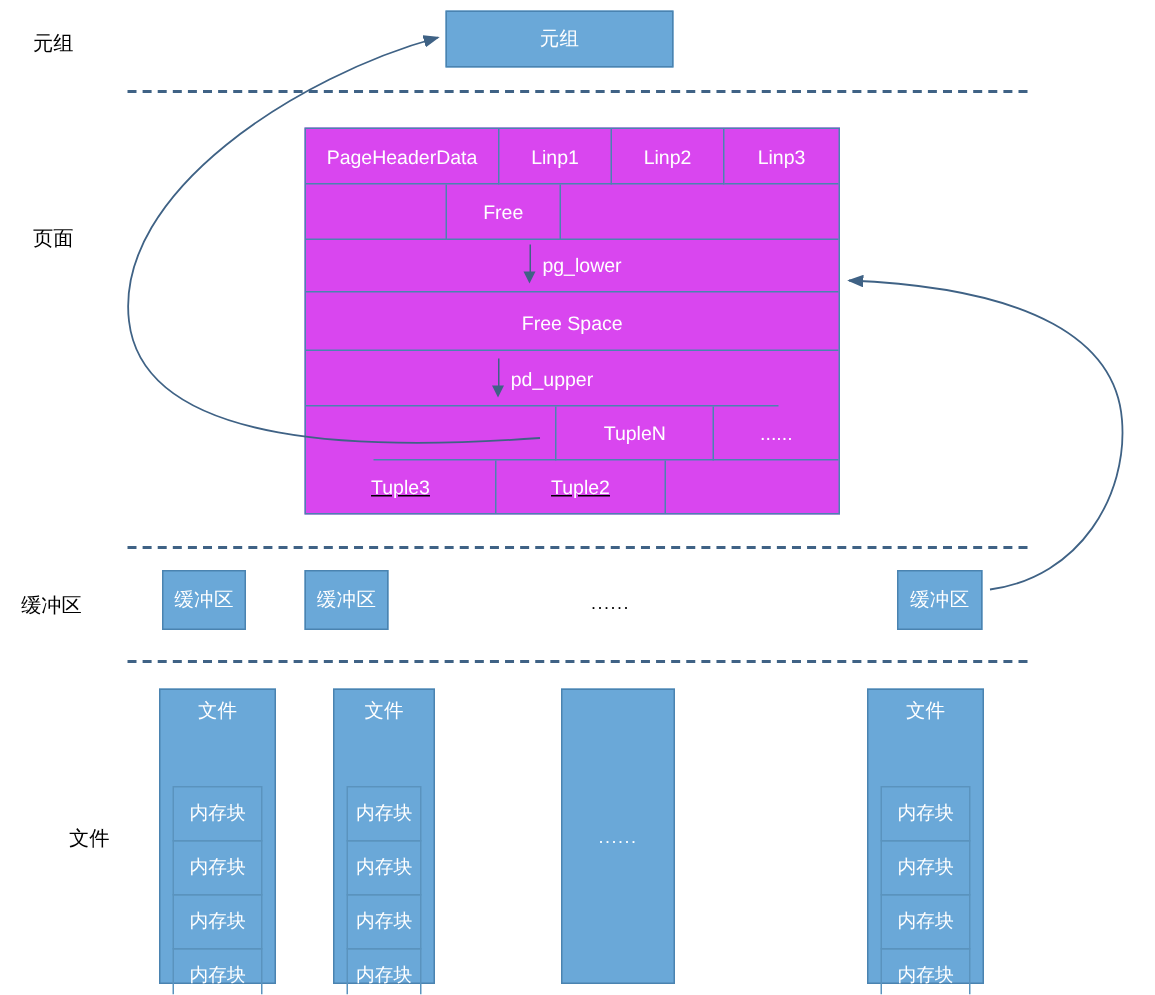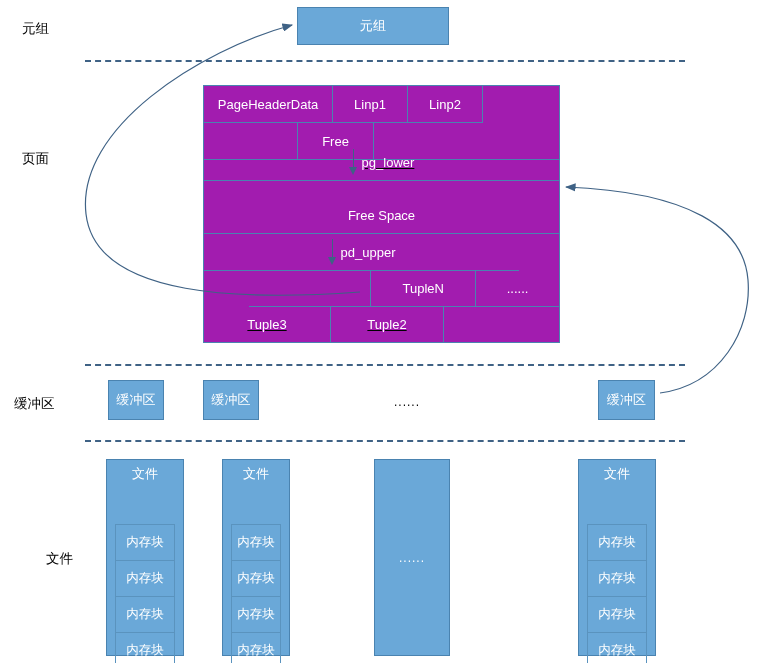--- a/index.html
+++ b/index.html
@@ -48,21 +48,21 @@
   }
   
   #page-table {
     position: absolute;
     left: 203px;
     top: 85px;
     width: 357px;
     height: 258px;
     border: 1px solid #4a83b0;
     box-sizing: border-box;
-    background: #a21caf;
+    background: #d946ef;
   }
   .prow {
     position: absolute;
     left: 0;
     width: 100%;
     box-sizing: border-box;
     display: flex;
   }
   .pcell {
     box-sizing: border-box;
@@ -186,35 +186,38 @@
     <div class="prow" style="top:0; height:37px;">
       <div class="pcell" style="width:129px;">
         <span>PageHeaderData</span>
       </div>
       <div class="pcell" style="width:75px;">
         <span>Linp1</span>
       </div>
       <div class="pcell" style="width:75px;">
         <span>Linp2</span>
       </div>
+      <div class="pcell last" style="width:76px;">
+        <span>Linp3</span>
+      </div>
     </div>
 
     <div class="prow" style="top:37px; height:37px;">
       <div class="pcell" style="width:94px;">
         <span></span>
       </div>
       <div class="pcell" style="width:76px;">
         <span>Free</span>
       </div>
       <div class="pcell last" style="width:185px;">
         <span></span>
       </div>
     </div>
 
-    <div class="prow" style="top:58px; height:37px;text-decoration:underline;">
+    <div class="prow" style="top:72px; height:37px;">
       <div class="pcell last" style="width:355px;">
         <span class="arrow-lbl">
           <span class="downarrow"></span>
           <span>pg_lower</span>
         </span>
       </div>
     </div>
 
     <div class="prow" style="top:111px; height:37px;">
       <div class="pcell last" style="width:389px;">

